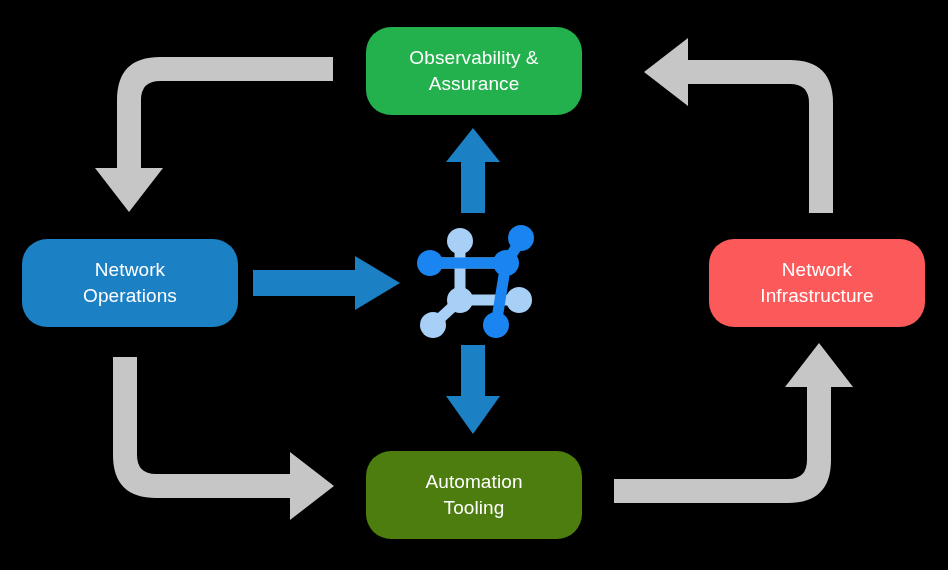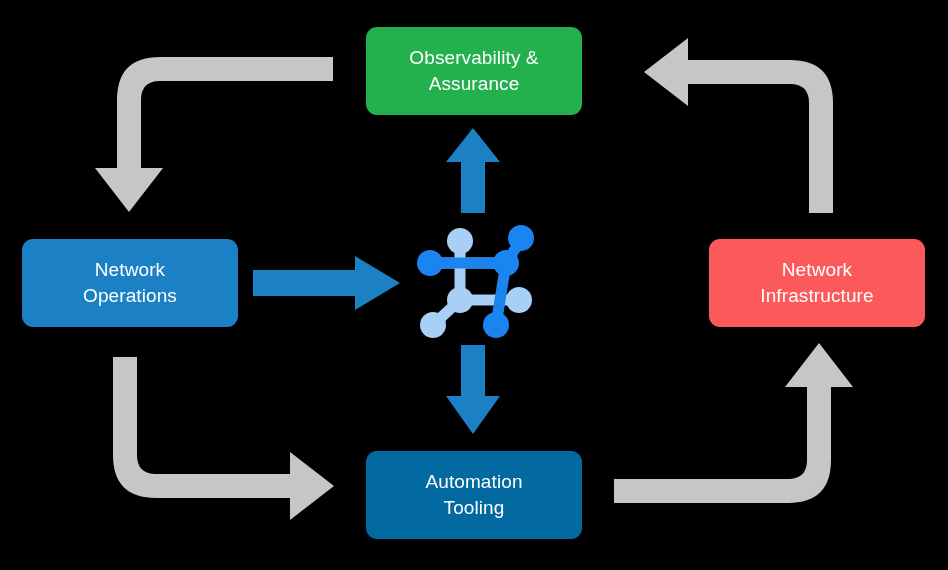--- a/index.html
+++ b/index.html
@@ -10,21 +10,21 @@
   #canvas {
     position: relative;
     width: 948px;
     height: 570px;
     background: #000000;
     overflow: hidden;
     font-family: "Liberation Sans", sans-serif;
   }
   .node-box {
     position: absolute;
-    border-radius: 11px;
+    border-radius: 25px;
     display: flex;
     align-items: center;
     justify-content: center;
     text-align: center;
     color: #ffffff;
     font-size: 19px;
     font-weight: 400;
     line-height: 1.35;
     letter-spacing: 0.1px;
     box-sizing: border-box;
@@ -109,18 +109,18 @@
   <div class="node-box" id="box-operations" style="background:#1b80c4">
     <span>Network
 Operations</span>
   </div>
 
   <div class="node-box" id="box-infrastructure" style="background:#fc5a5a">
     <span>Network
 Infrastructure</span>
   </div>
 
-  <div class="node-box" id="box-automation" style="background:#0369a1">
+  <div class="node-box" id="box-automation" style="background:#4d7c0f">
     <span>Automation
 Tooling</span>
   </div>
 
 </div>
 
 </body></html>

